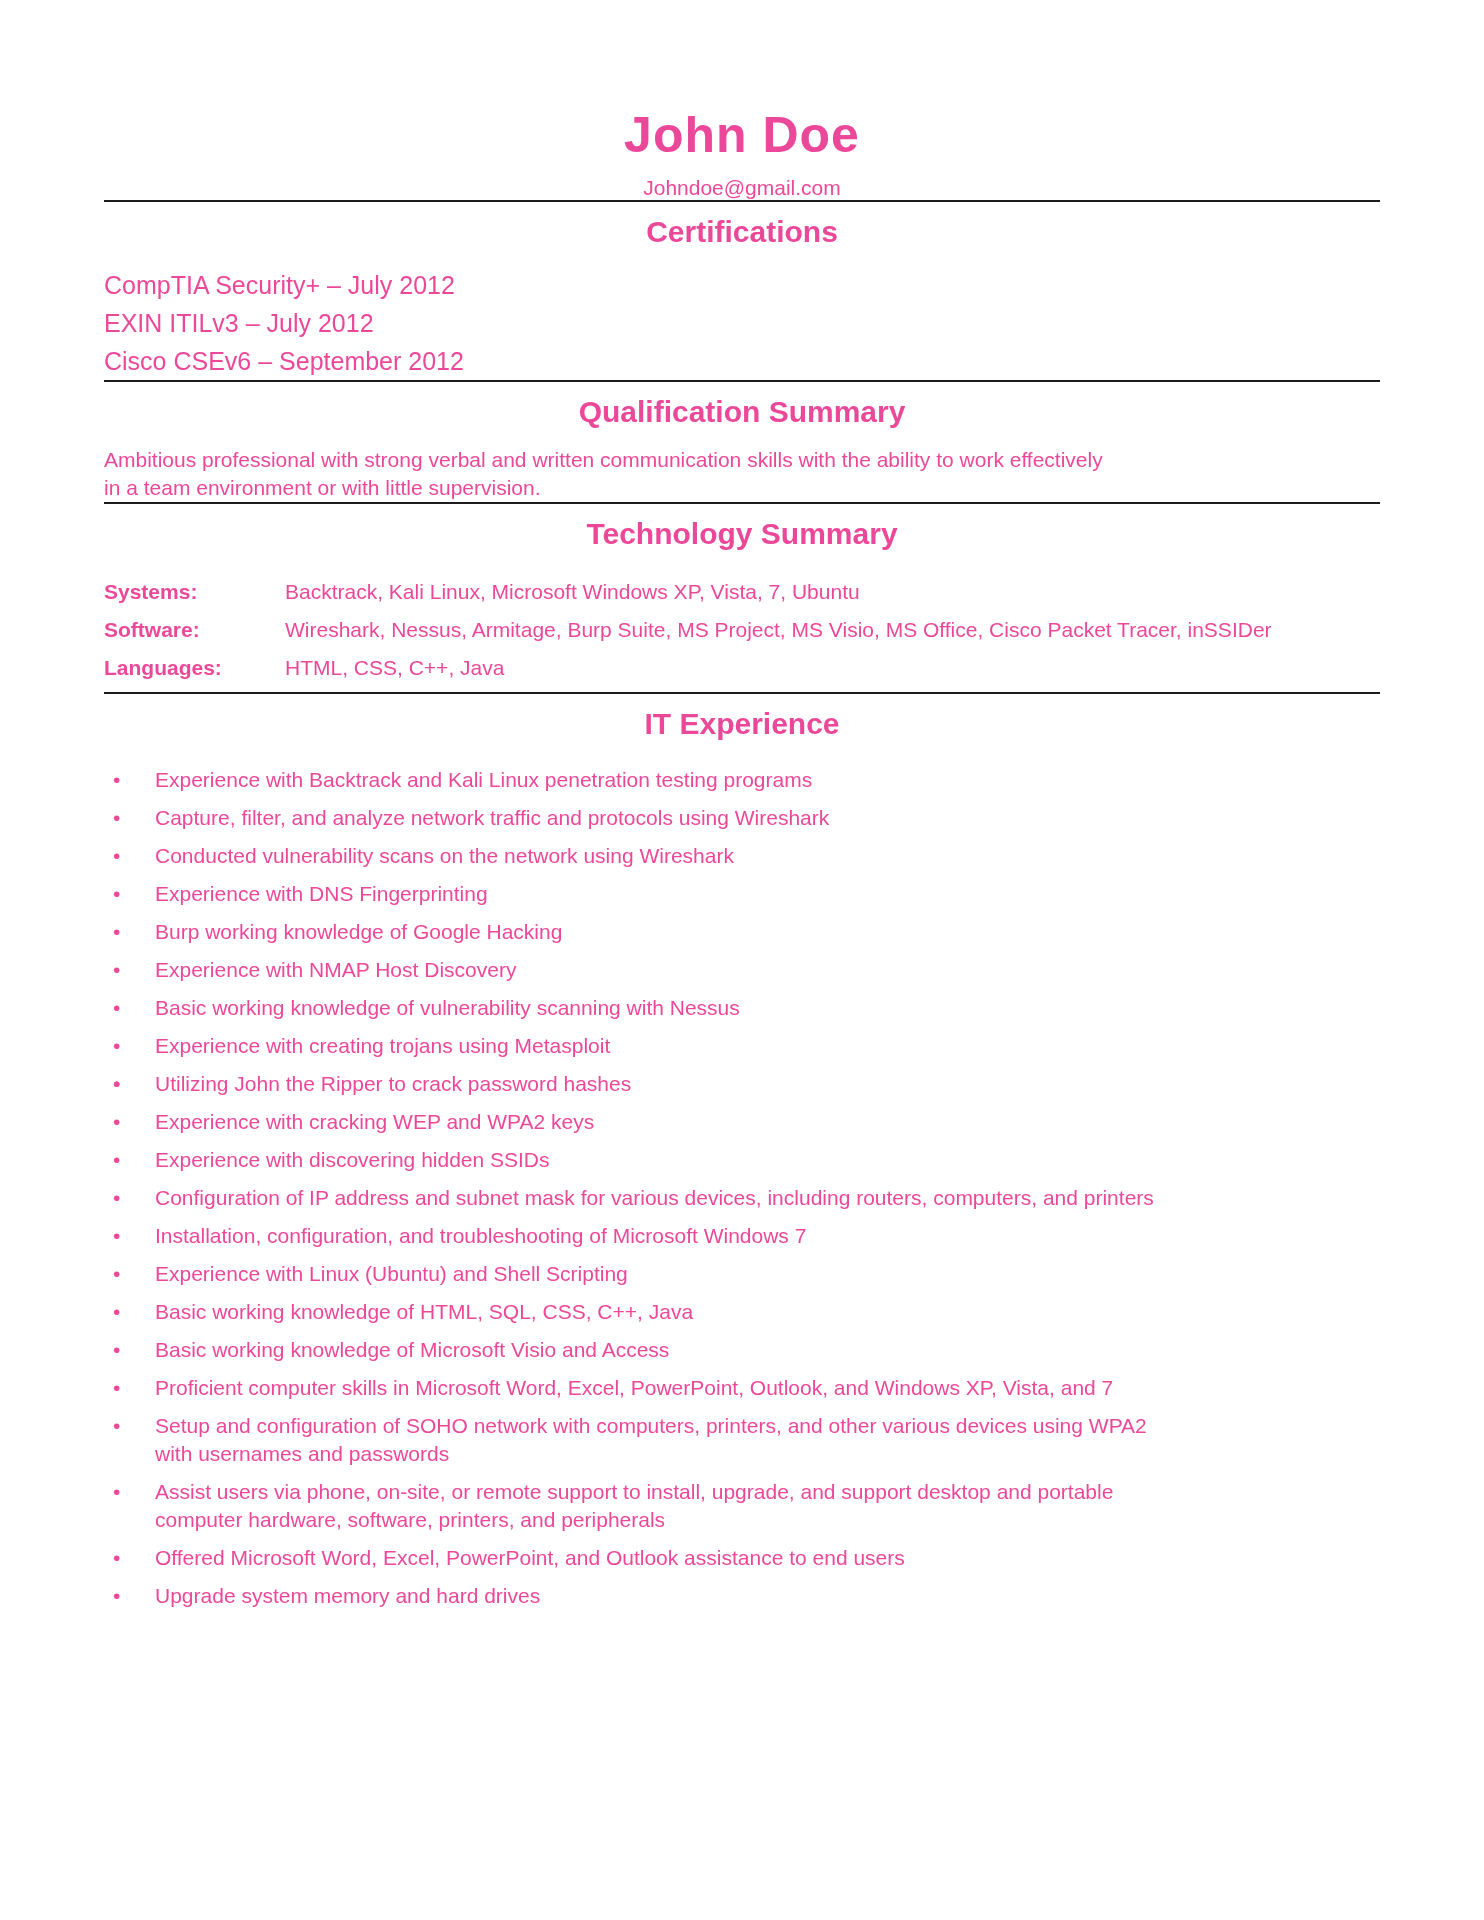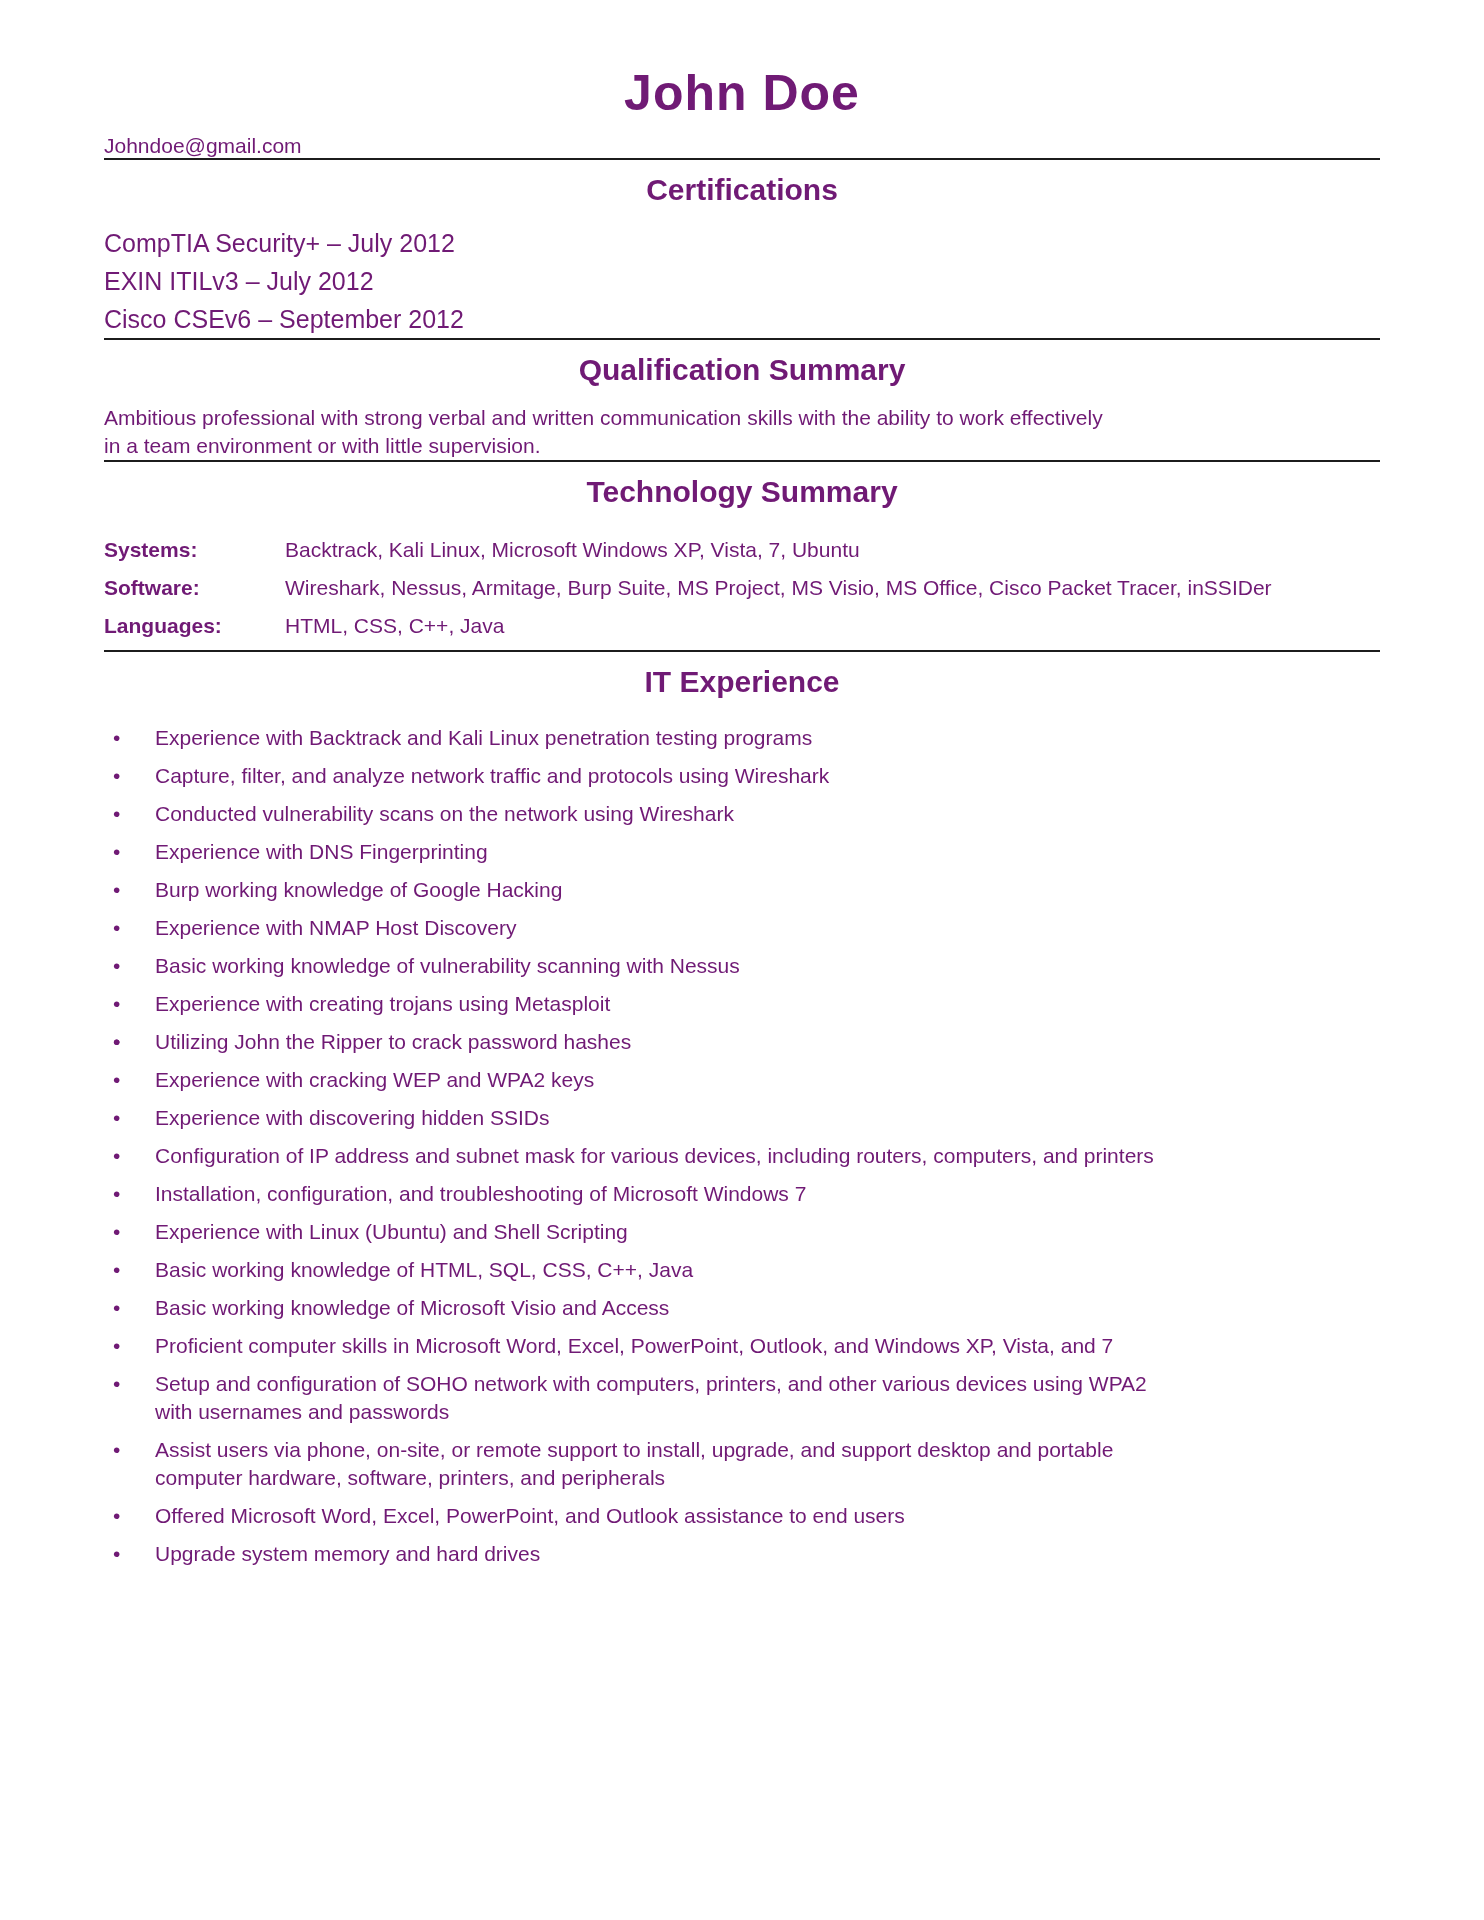--- a/index.html
+++ b/index.html
@@ -1,39 +1,39 @@
 <!DOCTYPE html>
 <html><head>
 <meta charset="utf-8">
 <style>
   html, body { margin: 0; padding: 0; background: #ffffff; }
   .page {
     position: relative;
     width: 1484px;
     height: 1920px;
     box-sizing: border-box;
-    padding: 66px 104px 0 104px;
+    padding: 108px 104px 0 104px;
     background: #ffffff;
-    color: #701a75;
+    color: #ec4899;
     font-family: "Liberation Sans", sans-serif;
     overflow: hidden;
   }
   .name {
     margin: 0;
     font-size: 50px;
     font-weight: 700;
     line-height: 1.1;
     text-align: center;
     letter-spacing: 1px;
   }
   .email {
     margin-top: 13px;
     font-size: 21px;
     line-height: 24px;
-    text-align: left;
+    text-align: center;
   }
   hr.divider {
     border: none;
     border-top: 2px solid #1c1c1c;
     margin: 0;
   }
   .mt19 { margin-top: 19px; }
   .mt14 { margin-top: 14px; }
   .mt24 { margin-top: 24px; }
   .mt21 { margin-top: 21px; }

